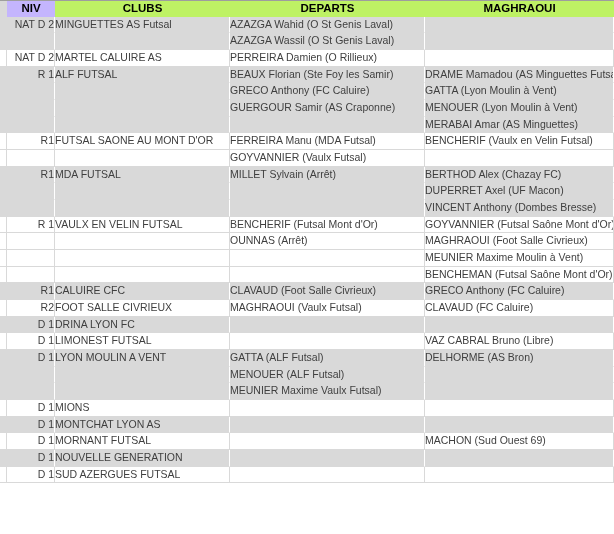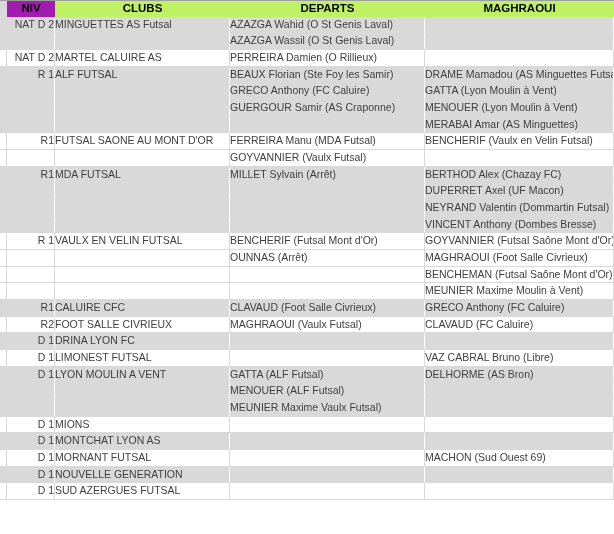--- a/index.html
+++ b/index.html
@@ -33,21 +33,21 @@
     white-space: nowrap;
     overflow: hidden;
   }
   tr.hdr td {
     font-weight: bold;
     font-size: 11.5px;
     color: #000000;
     text-align: center;
   }
   tr.hdr td.c-sliver  { background: #d9d9d9; }
-  tr.hdr td.c-niv     { background: #a21caf; margin-top: 41px; }
+  tr.hdr td.c-niv     { background: #c4b5fd; margin-top: 41px; }
   tr.hdr td.c-yellow  { background: #bef264; margin-top: 7px; }
 
   tr.shaded td {
     background: #d9d9d9;
     border-right: 1px solid #ffffff;
     border-bottom: 1px solid #d9d9d9;
   }
   tr.shaded td.c-sliver { border-right: 1px solid #d9d9d9; }
 
   tr.plain td {
@@ -156,27 +156,20 @@
           <td class="c-niv"></td>
           <td class="c-text"></td>
           <td class="c-text"></td>
           <td class="c-text">DUPERRET Axel (UF Macon)</td>
         </tr>
         <tr class="shaded">
           <td class="c-sliver"></td>
           <td class="c-niv"></td>
           <td class="c-text"></td>
           <td class="c-text"></td>
-          <td class="c-text">NEYRAND Valentin (Dommartin Futsal)</td>
-        </tr>
-        <tr class="shaded">
-          <td class="c-sliver"></td>
-          <td class="c-niv"></td>
-          <td class="c-text"></td>
-          <td class="c-text"></td>
           <td class="c-text">VINCENT Anthony (Dombes Bresse)</td>
         </tr>
         <tr class="plain">
           <td class="c-sliver"></td>
           <td class="c-niv">R 1</td>
           <td class="c-text">VAULX EN VELIN FUTSAL</td>
           <td class="c-text">BENCHERIF (Futsal Mont d'Or)</td>
           <td class="c-text">GOYVANNIER (Futsal Saône Mont d'Or)</td>
         </tr>
         <tr class="plain">
@@ -184,28 +177,28 @@
           <td class="c-niv"></td>
           <td class="c-text"></td>
           <td class="c-text">OUNNAS (Arrêt)</td>
           <td class="c-text">MAGHRAOUI (Foot Salle Civrieux)</td>
         </tr>
         <tr class="plain">
           <td class="c-sliver"></td>
           <td class="c-niv"></td>
           <td class="c-text"></td>
           <td class="c-text"></td>
+          <td class="c-text">MEUNIER Maxime Moulin à Vent)</td>
+        </tr>
+        <tr class="plain">
+          <td class="c-sliver"></td>
+          <td class="c-niv"></td>
+          <td class="c-text"></td>
+          <td class="c-text"></td>
           <td class="c-text">BENCHEMAN (Futsal Saône Mont d'Or)</td>
-        </tr>
-        <tr class="plain">
-          <td class="c-sliver"></td>
-          <td class="c-niv"></td>
-          <td class="c-text"></td>
-          <td class="c-text"></td>
-          <td class="c-text">MEUNIER Maxime Moulin à Vent)</td>
         </tr>
         <tr class="shaded">
           <td class="c-sliver"></td>
           <td class="c-niv">R1</td>
           <td class="c-text">CALUIRE CFC</td>
           <td class="c-text">CLAVAUD (Foot Salle Civrieux)</td>
           <td class="c-text">GRECO Anthony (FC Caluire)</td>
         </tr>
         <tr class="plain">
           <td class="c-sliver"></td>

